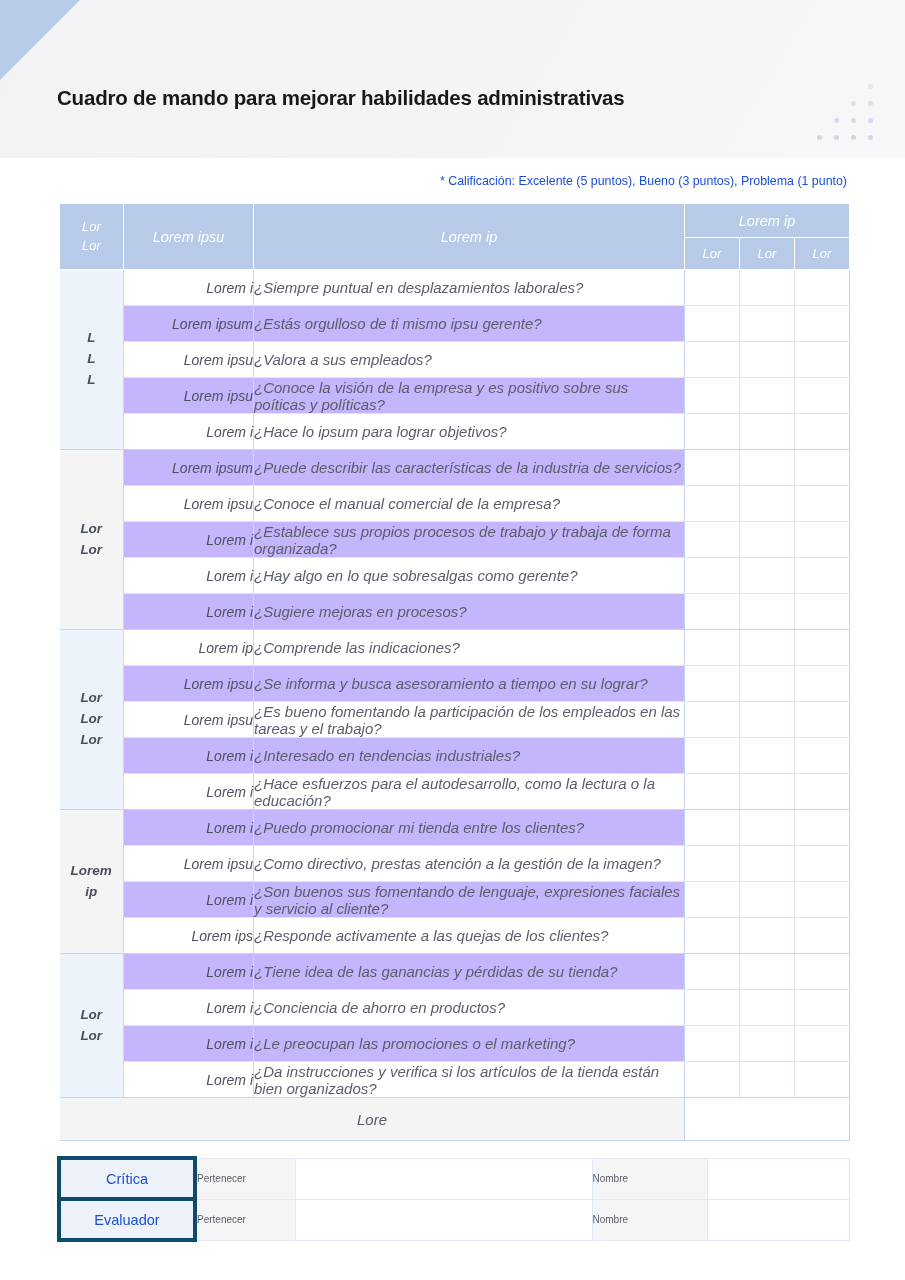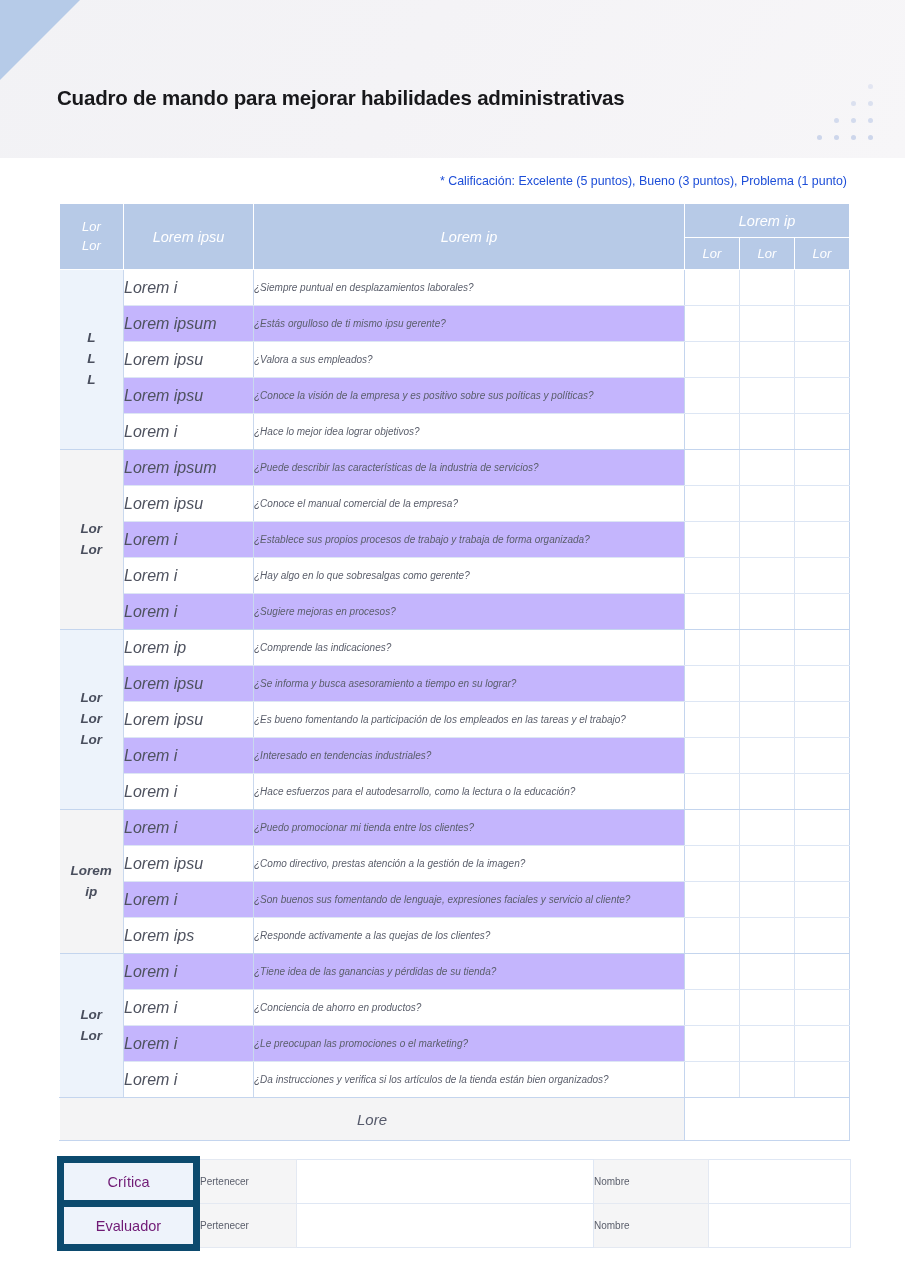--- a/index.html
+++ b/index.html
@@ -102,32 +102,32 @@
     font-weight: 700;
     color: #4a4f5e;
     line-height: 1.55;
     border-right: 1px solid #c9d8ee;
     border-bottom: 1px solid #c4d5ee;
   }
   .cat-cell.tint-a { background: #edf3fb; }
   .cat-cell.tint-b { background: #f4f4f5; }
 
   .item-cell {
-    text-align: left;
-    vertical-align: middle;
-    font-size: 16px;
+    text-align: right;
+    vertical-align: middle;
+    font-size: 14px;
     color: #4e525f;
     border-right: 1px solid #c9d8ee;
     border-bottom: 1px solid #dde6f4;
     padding: 0 4px;
   }
   .q-cell {
     text-align: left;
     vertical-align: middle;
-    font-size: 10px;
+    font-size: 15px;
     color: #5a5e6b;
     padding: 0 6px 0 8px;
     border-right: 1px solid #c4d5ee;
     border-bottom: 1px solid #dde6f4;
   }
   .score-cell {
     background: #ffffff;
     border-right: 1px solid #d9e3f2;
     border-bottom: 1px solid #dde6f4;
   }
@@ -170,22 +170,22 @@
   }
   #footer-table td {
     height: 37px;
     padding: 0;
   }
   .f-label {
     background: #eef3fb;
     text-align: center;
     vertical-align: middle;
     font-size: 14.5px;
-    color: #701a75;
-    border: 7px solid #0c4a6e;
+    color: #1d4ed8;
+    border: 4px solid #0c4a6e;
   }
   .f-sub {
     background: #f5f5f6;
     text-align: left;
     vertical-align: middle;
     font-size: 10px;
     color: #5a5e6b;
     border: 1px solid #e4e9f2;
   }
   .f-blank {
@@ -270,21 +270,21 @@
       </tr>
       <tr class="stripe">
         <td class="item-cell" style="height: 35px;">Lorem ipsu</td>
         <td class="q-cell">¿Conoce la visión de la empresa y es positivo sobre sus poíticas y políticas?</td>
         <td class="score-cell"></td>
         <td class="score-cell"></td>
         <td class="score-cell last"></td>
       </tr>
       <tr class="plain grpend">
         <td class="item-cell" style="height: 35px;">Lorem i</td>
-        <td class="q-cell">¿Hace lo mejor idea lograr objetivos?</td>
+        <td class="q-cell">¿Hace lo ipsum para lograr objetivos?</td>
         <td class="score-cell"></td>
         <td class="score-cell"></td>
         <td class="score-cell last"></td>
       </tr>
       <tr class="stripe">
         <td class="cat-cell tint-b" rowspan="5">
           <div>Lor</div>
           <div>Lor</div>
         </td>
         <td class="item-cell" style="height: 35px;">Lorem ipsum</td>

